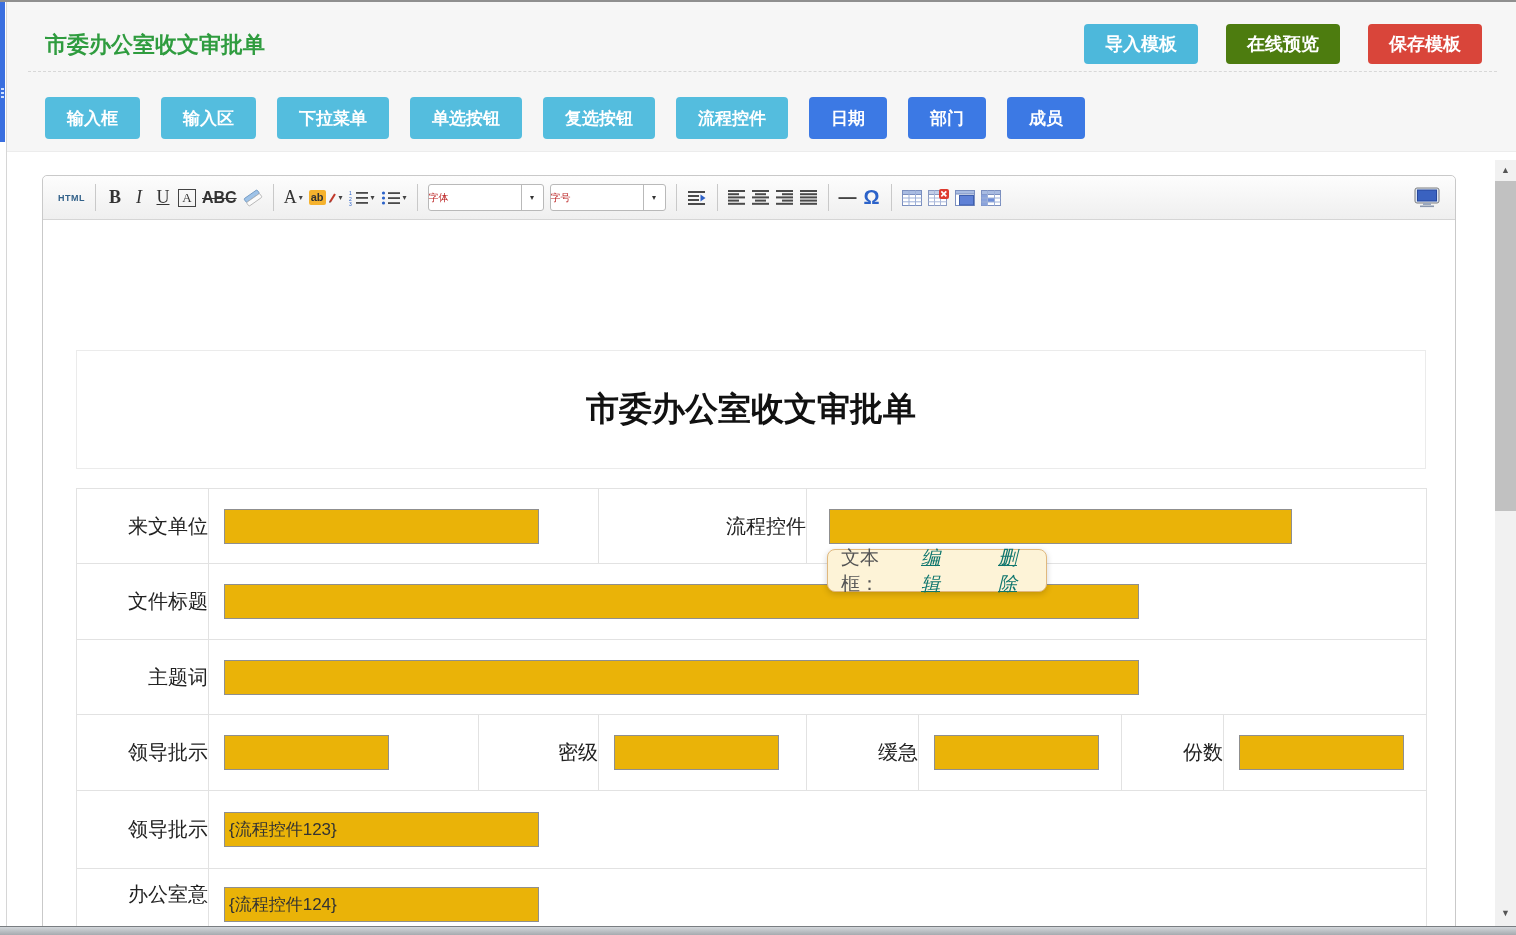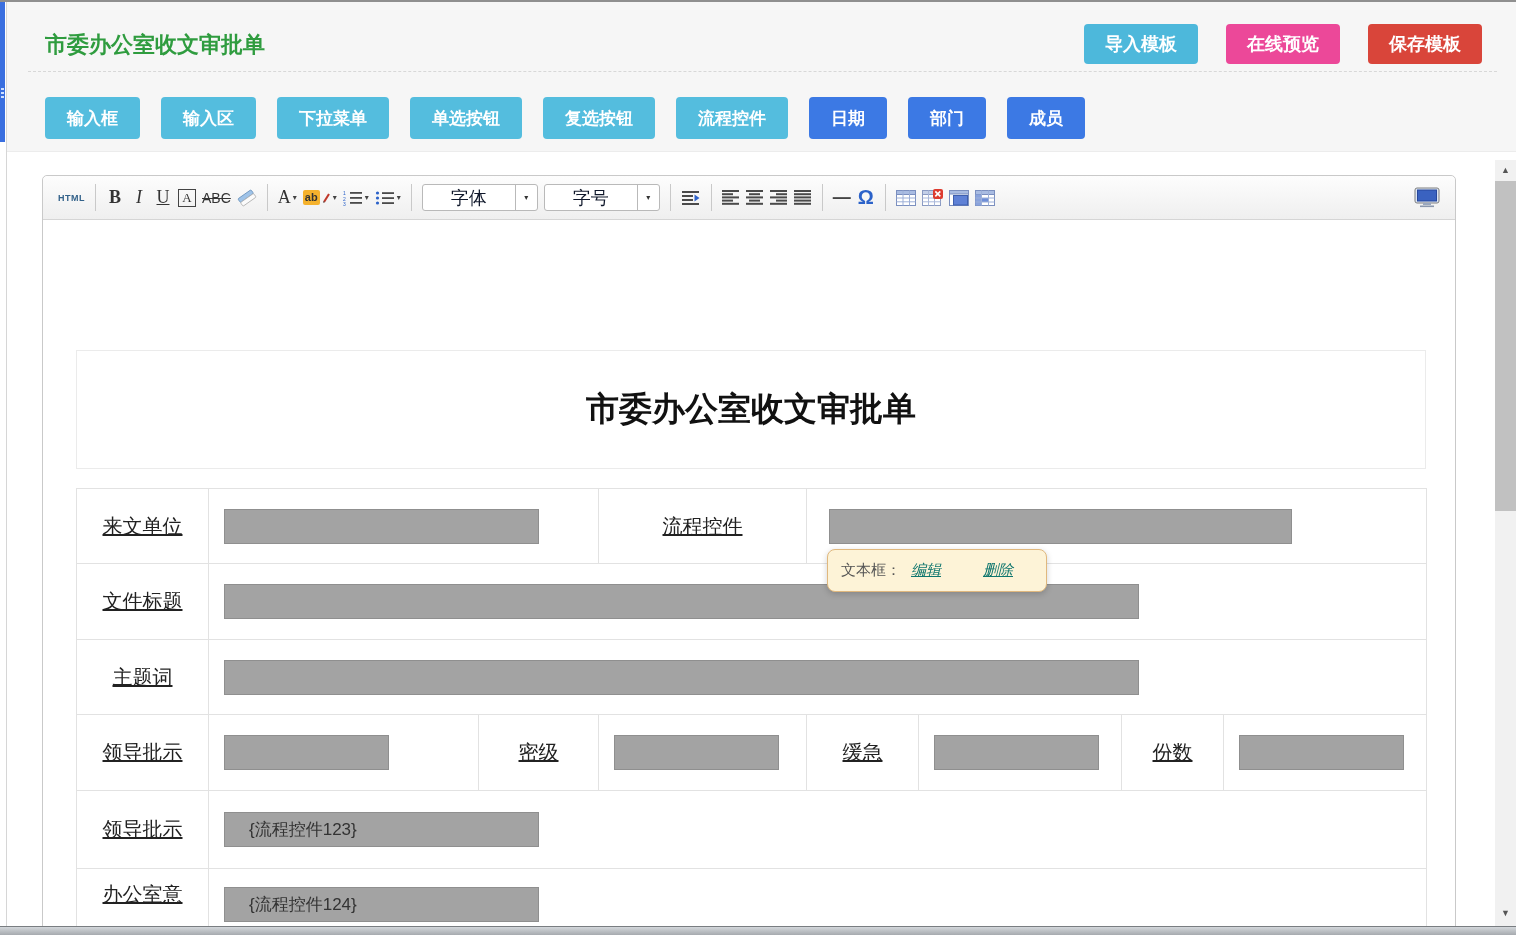--- a/index.html
+++ b/index.html
@@ -17,21 +17,21 @@
                   background:linear-gradient(180deg,#d3d7db,#a6aaaf); border-top:1px solid #797d81; }
 
   
   .header { position:absolute; left:7px; top:2px; right:0; height:150px;
             background:#f6f6f6; border-bottom:1px solid #ececec; }
   .header-title { position:absolute; left:38px; top:28px; font-size:22px; font-weight:bold; color:#2f9c3f; }
   .header-actions { position:absolute; right:34px; top:22px; display:flex; gap:28px; }
   .hbtn { height:40px; padding:0 21px; border:none; border-radius:4px; color:#fff;
           font-size:18px; font-weight:bold; font-family:inherit; display:flex; align-items:center; cursor:pointer; }
   .hbtn.import  { background:#4db8db; }
-  .hbtn.preview { background:#ec4899; }
+  .hbtn.preview { background:#4d7c0f; }
   .hbtn.save    { background:#d9453a; }
   .dashed-divider { position:absolute; left:21px; right:19px; top:69px; border-top:1px dashed #d8d8d8; }
   .control-row { position:absolute; left:38px; top:95px; display:flex; gap:21px; }
   .cbtn { height:42px; padding:0 22px; border:none; border-radius:4px; color:#fff;
           font-size:17px; font-weight:bold; font-family:inherit; display:flex; align-items:center; cursor:pointer; }
   .cbtn.light { background:#54bdde; }
   .cbtn.dark  { background:#3c79e4; }
 
   
   .editor { position:absolute; left:42px; top:175px; width:1414px; height:760px;
@@ -40,55 +40,55 @@
                 background:linear-gradient(#fdfdfd,#efefef); border-bottom:1px solid #d5d5d5;
                 border-radius:5px 5px 0 0; }
   .tsep { width:1px; height:27px; background:#c9c9c9; margin:0 7px; flex:none; }
   .tbtn { height:30px; min-width:24px; padding:0 3px; display:flex; align-items:center; justify-content:center;
           gap:2px; border-radius:3px; cursor:pointer; flex:none; color:#333; }
   .g-html { font-size:9px; font-weight:bold; color:#33628a; letter-spacing:.5px; }
   .g-b { font-family:"Liberation Serif",serif; font-weight:bold; font-size:18px; }
   .g-i { font-family:"Liberation Serif",serif; font-style:italic; font-size:18px; }
   .g-u { font-family:"Liberation Serif",serif; font-size:18px; text-decoration:underline; }
   .g-box { font-family:"Liberation Serif",serif; font-size:13px; border:1px solid #444; padding:0 3px; line-height:16px; }
-  .g-abc { font-size:14px; font-weight:normal; text-decoration:line-through; }
+  .g-abc { font-size:16px; font-weight:bold; text-decoration:line-through; }
   .g-a { font-family:"Liberation Serif",serif; font-size:18px; }
   .g-ab { background:#f5b22d; border-radius:2px; font-size:11px; font-weight:bold; padding:0 2px; line-height:15px; }
   .caret { font-size:8px; color:#444; }
   .combo { width:116px; height:27px; border:1px solid #b9b9b9; border-radius:3px; background:#fff;
            display:flex; align-items:center; flex:none; margin:0 3px; cursor:pointer; }
-  .combo .cl { flex:1; text-align:center; font-size:18px; color:#0f172a; }
+  .combo .cl { flex:1; font-size:10px; color:#b91c1c; }
   .combo .cc { width:22px; align-self:stretch; border-left:1px solid #b9b9b9; display:flex;
                align-items:center; justify-content:center; font-size:8px; color:#333; }
   .g-hr { font-size:18px; font-weight:bold; color:#444; }
   .g-omega { font-size:20px; font-weight:bold; color:#2b62c9; }
   .spacer { flex:1; }
 
   .ed-content { position:relative; height:715px; padding:130px 0 0 33px; overflow:hidden; background:#fff; }
 
   .doc-title-box { width:1350px; height:119px; border:1px solid #ebebeb; display:flex;
                    align-items:center; justify-content:center; margin-bottom:19px; }
   .doc-title { font-size:33px; font-weight:bold; color:#111; }
 
   table.doc { width:1350px; table-layout:fixed; border-collapse:collapse; }
   table.doc td { border:1px solid #e2e2e2; font-size:20px; color:#222; }
-  td.lab { text-align:center;text-decoration:underline; }
+  td.lab { text-align:right; }
   td.field { text-align:left; }
-  .inp { height:35px; border:1px solid #8f8f8f; background:#a3a3a3; font-size:17px; color:#333;
-         padding:0 24px; margin-left:15px; font-family:inherit; }
+  .inp { height:35px; border:1px solid #8f8f8f; background:#eab308; font-size:17px; color:#333;
+         padding:0 4px; margin-left:15px; font-family:inherit; }
   .w-lg { width:915px; } .w-md { width:463px; margin-left:22px; } .w-sm { width:315px; } .w-xs { width:165px; }
   tr.r1 td { height:75px; } tr.r2 td { height:76px;margin-left:40px; } tr.r3 td { height:75px; }
   tr.r4 td { height:76px; } tr.r5 td { height:78px; } tr.r6 td { height:120px; vertical-align:top; }
   tr.r6 td.lab { padding-top:12px; } tr.r6 .inp { margin-top:18px; }
 
   
   .ctl-tooltip { position:absolute; left:827px; top:549px; width:220px; height:43px; z-index:20;
                  background:#fdf3d7; border:1px solid #e0b87e; border-radius:8px;
                  box-shadow:0 2px 6px rgba(0,0,0,.18); display:flex; align-items:center;
-                 padding:0 13px; font-size:15px; }
+                 padding:0 13px; font-size:19px; }
   .ctl-tooltip .tt-label { color:#555; }
   .ctl-tooltip a { color:#0f766e; text-decoration:underline; margin-left:10px; cursor:pointer;font-style:italic; }
   .ctl-tooltip a.del { margin-left:42px; }
 
   
   .vscroll { position:absolute; right:0; top:160px; width:21px; height:775px; background:#f1f1f1; z-index:35; }
   .vs-up { position:absolute; top:0; left:0; right:0; height:20px; display:flex; align-items:center;
            justify-content:center; font-size:9px; color:#555; cursor:pointer; }
   .vs-thumb { position:absolute; top:21px; left:0; right:0; height:330px; background:#c1c1c1; cursor:pointer; }
   .vs-down { position:absolute; bottom:14px; left:0; right:0; height:16px; display:flex; align-items:center;

